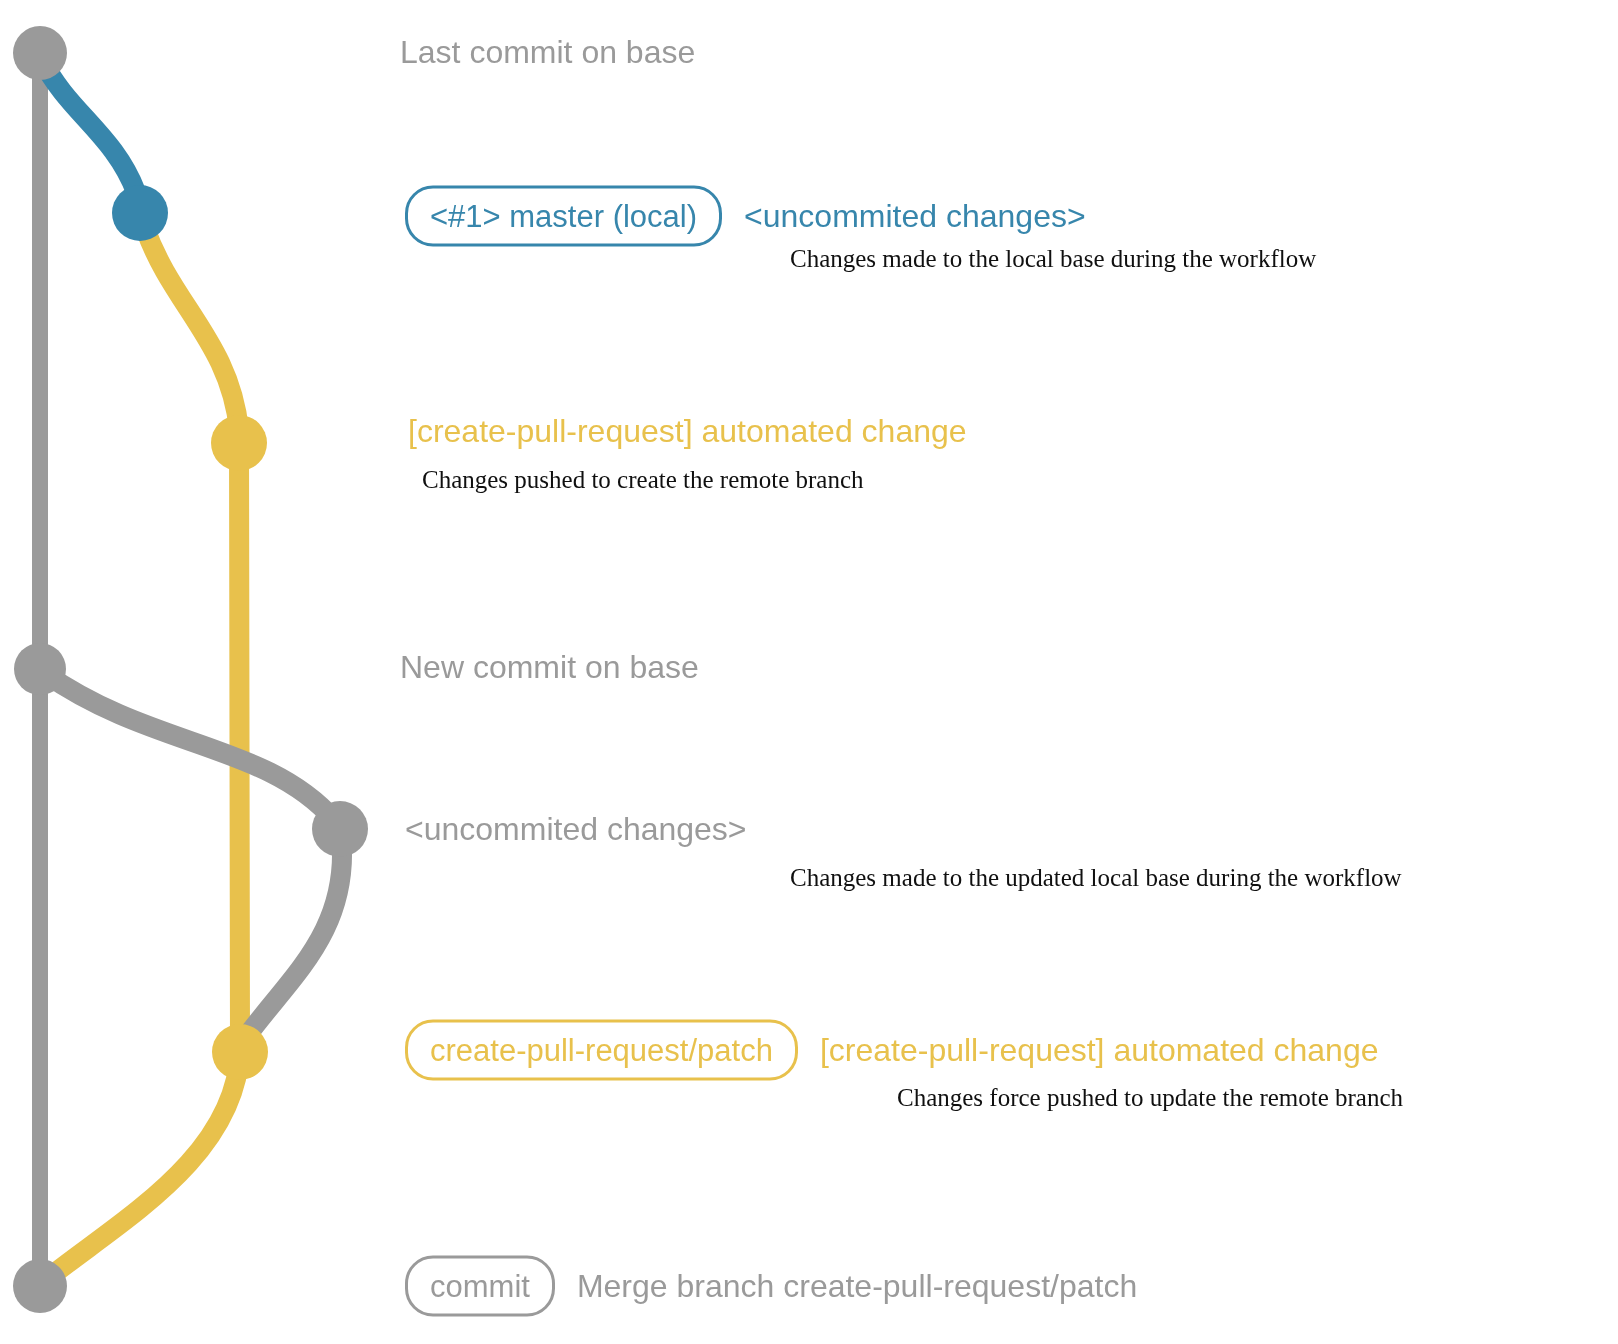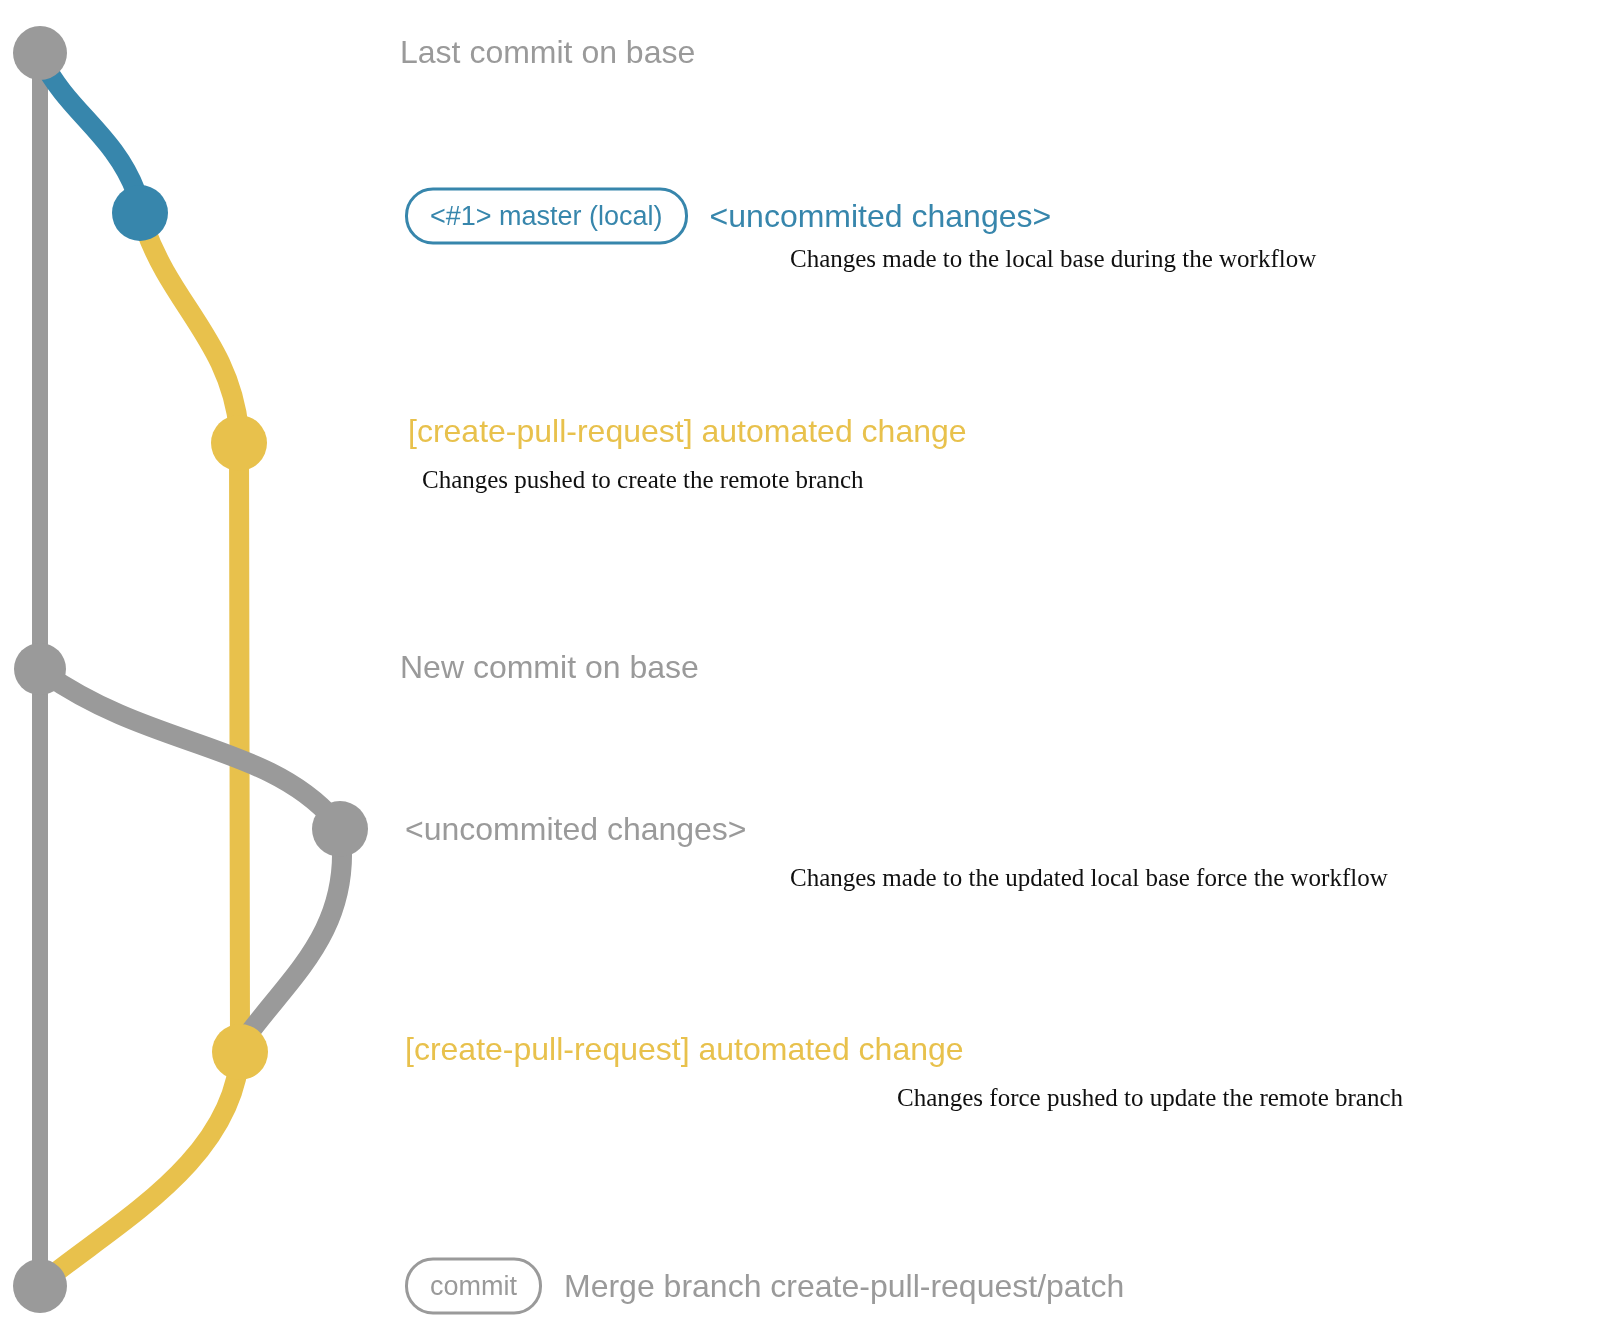--- a/index.html
+++ b/index.html
@@ -21,21 +21,21 @@
     transform: translateY(-50%);
     white-space: nowrap;
   }
   .lbl {
     font-size: 32px;
     line-height: 1.1;
     white-space: nowrap;
   }
   .badge {
     display: inline-block;
-    font-size: 27px;
+    font-size: 31px;
     line-height: 1;
     padding: 12px 22px;
     border: 3px solid currentColor;
     border-radius: 28px;
     white-space: nowrap;
   }
   .desc {
     position: absolute;
     transform: translateY(-50%);
     font-family: "Liberation Serif", serif;
@@ -95,23 +95,24 @@
   </div>
   <div class="desc" style="left:422px; top:480px">Changes pushed to create the remote branch</div>
 
   <div class="row" style="left:400px; top:668px">
     <span class="lbl c-gray">New commit on base</span>
   </div>
 
   <div class="row" style="left:405px; top:830px">
     <span class="lbl c-gray">&lt;uncommited changes&gt;</span>
   </div>
-  <div class="desc" style="left:790px; top:878px">Changes made to the updated local base force the workflow</div>
+  <div class="desc" style="left:790px; top:878px">Changes made to the updated local base during the workflow</div>
 
   <div class="row" style="left:405px; top:1050px">
+    <span class="badge c-yellow">create-pull-request/patch</span>
     <span class="lbl c-yellow">[create-pull-request] automated change</span>
   </div>
   <div class="desc" style="left:897px; top:1098px">Changes force pushed to update the remote branch</div>
 
   <div class="row" style="left:405px; top:1286px">
     <span class="badge c-gray">commit</span>
     <span class="lbl c-gray">Merge branch create-pull-request/patch</span>
   </div>
 
 </div>

